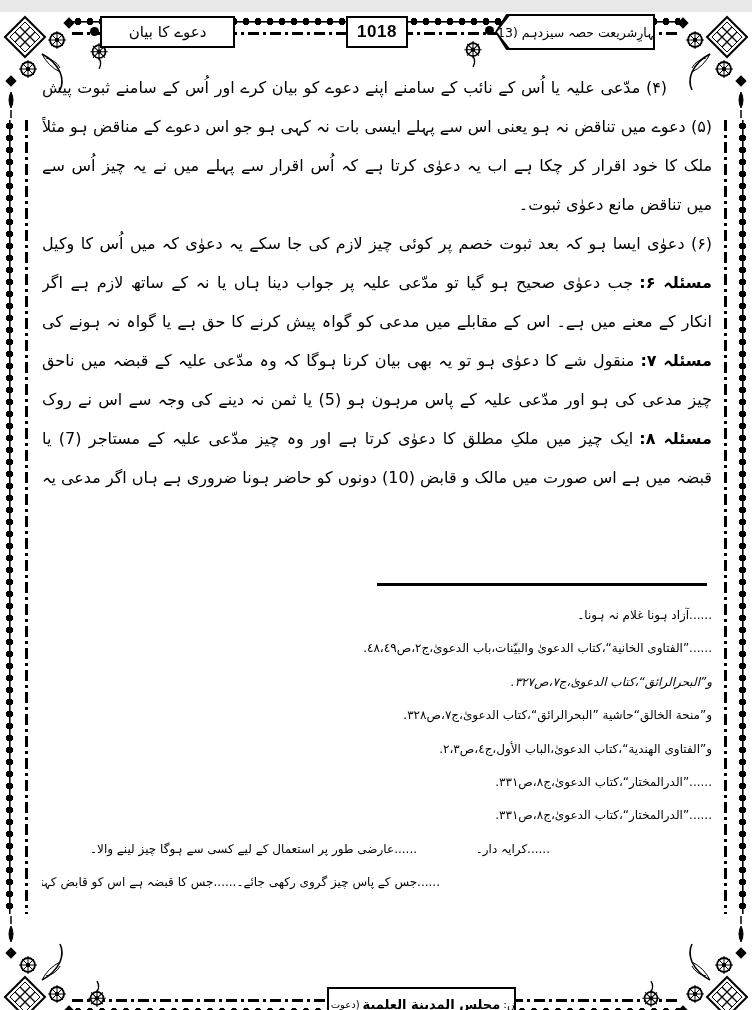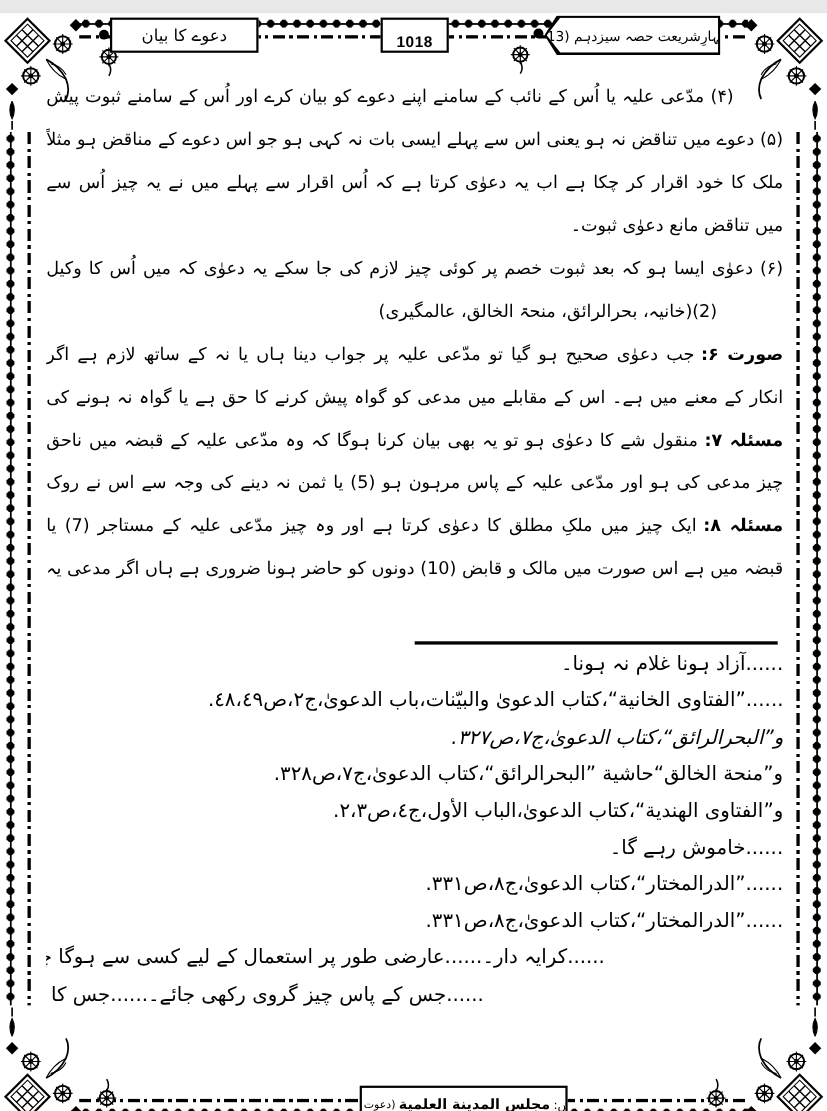--- a/index.html
+++ b/index.html
@@ -24,35 +24,35 @@
   .corner.tl{left:2px;top:2px;}
   .corner.tr{right:2px;top:2px;transform:scaleX(-1);}
   .corner.bl{left:2px;bottom:2px;transform:scaleY(-1);}
   .corner.br{right:2px;bottom:2px;transform:scale(-1,-1);}
   .flower{position:absolute;width:22px;height:28px;}
   .dot{position:absolute;width:9px;height:9px;border-radius:50%;background:#000;}
   
   .hbox{position:absolute;background:#fff;border:2px solid #000;display:flex;align-items:center;justify-content:center;z-index:6;}
   .chapter-box{left:100px;top:4px;width:131px;height:28px;font-size:15px;}
   .pageno-box{left:346px;top:4px;width:58px;height:28px;
-    font-family:"Liberation Sans","DejaVu Sans",sans-serif;font-weight:bold;font-size:14px;letter-spacing:.5px;direction:ltr;align-items:flex-end;}
+    font-family:"Liberation Sans","DejaVu Sans",sans-serif;font-weight:bold;font-size:17px;letter-spacing:.5px;direction:ltr;}
   .title-outer{position:absolute;left:495px;top:2px;width:160px;height:36px;z-index:6;
     background:#000;clip-path:polygon(0 50%,7% 0,100% 0,100% 100%,7% 100%);}
   .title-inner{position:absolute;left:2px;top:2px;right:2px;bottom:2px;background:#fff;
     clip-path:polygon(0 50%,8% 0,100% 0,100% 100%,8% 100%);
     display:flex;align-items:center;justify-content:center;font-size:12.5px;white-space:nowrap;}
   
   .body-text{position:absolute;left:42px;right:40px;top:56px;direction:rtl;overflow:hidden;}
   .bline{height:39px;line-height:39px;font-size:16px;white-space:nowrap;overflow:hidden;}
   .bline.j{text-align:justify;text-align-last:justify;white-space:normal;height:39px;}
   .bline.end{text-align:right;}
   .msla{font-weight:bold;padding-left:6px;}
   
   .fn-sep{position:absolute;top:571px;left:377px;width:330px;height:2.5px;background:#000;}
-  .footnotes{position:absolute;left:42px;right:40px;top:575px;direction:rtl;font-size:18px;}
+  .footnotes{position:absolute;left:42px;right:40px;top:587px;direction:rtl;font-size:12px;}
   .fnline{height:33.4px;line-height:33.4px;text-align:right;white-space:nowrap;overflow:hidden;}
   .fnrow{height:33.4px;line-height:33.4px;display:flex;justify-content:space-between;white-space:nowrap;overflow:hidden;}
   
   .footer-box{position:absolute;left:327px;top:975px;width:185px;height:30px;background:#fff;border:2px solid #000;
     z-index:6;display:flex;align-items:center;justify-content:center;gap:3px;white-space:nowrap;overflow:hidden;}
   .footer-label{font-size:11px;}
   .footer-name{font-size:13px;font-weight:bold;}
   .footer-paren{font-size:10px;}
 </style>
 </head>
@@ -194,38 +194,36 @@
   <div class="title-outer">
     <div class="title-inner">بہارِشریعت حصہ سیزدہم (13)</div>
   </div>
 
   <div class="body-text">
     <div class="bline j" style="padding-right:45px;">(۴) مدّعی علیہ یا اُس کے نائب کے سامنے اپنے دعوے کو بیان کرے اور اُس کے سامنے ثبوت پیش کرے۔</div>
     <div class="bline j">(۵) دعوے میں تناقض نہ ہو یعنی اس سے پہلے ایسی بات نہ کہی ہو جو اس دعوے کے مناقض ہو مثلاً پہلے مدّعی علیہ کی</div>
     <div class="bline j">ملک کا خود اقرار کر چکا ہے اب یہ دعوٰی کرتا ہے کہ اُس اقرار سے پہلے میں نے یہ چیز اُس سے خرید لی ہے۔ نسب اور حریت (1)</div>
     <div class="bline end">میں تناقض مانع دعوٰی ثبوت۔</div>
     <div class="bline j">(۶) دعوٰی ایسا ہو کہ بعد ثبوت خصم پر کوئی چیز لازم کی جا سکے یہ دعوٰی کہ میں اُس کا وکیل ہوں بیکار ہے۔</div>
-    <div class="bline end" style="padding-right:60px;">(2)(خانیہ، بحرالرائق، منحۃ الخالق، عالمگیری)</div>
-    <div class="bline j"><span class="msla">صورت ۶:</span><span>جب دعوٰی صحیح ہو گیا تو مدّعی علیہ پر جواب دینا ہاں یا نہ کے ساتھ لازم ہے اگر سکوت کرے گا (3) تو یہ بھی</span></div>
+    <div class="bline j"><span class="msla">مسئلہ ۶:</span><span>جب دعوٰی صحیح ہو گیا تو مدّعی علیہ پر جواب دینا ہاں یا نہ کے ساتھ لازم ہے اگر سکوت کرے گا (3) تو یہ بھی</span></div>
     <div class="bline j">انکار کے معنے میں ہے۔ اس کے مقابلے میں مدعی کو گواہ پیش کرنے کا حق ہے یا گواہ نہ ہونے کی صورت میں مدّعی علیہ پر حلف</div>
     <div class="bline j"><span class="msla">مسئلہ ۷:</span><span>منقول شے کا دعوٰی ہو تو یہ بھی بیان کرنا ہوگا کہ وہ مدّعی علیہ کے قبضہ میں ناحق طور پر ہے کیونکہ ہو سکتا ہے کہ</span></div>
     <div class="bline j">چیز مدعی کی ہو اور مدّعی علیہ کے پاس مرہون ہو (5) یا ثمن نہ دینے کی وجہ سے اس نے روک رکھی ہو۔ (6)(درمختار)</div>
     <div class="bline j"><span class="msla">مسئلہ ۸:</span><span>ایک چیز میں ملکِ مطلق کا دعوٰی کرتا ہے اور وہ چیز مدّعی علیہ کے مستاجر (7) یا مستعیر (8) یا مرتہن (9) کے</span></div>
     <div class="bline j">قبضہ میں ہے اس صورت میں مالک و قابض (10) دونوں کو حاضر ہونا ضروری ہے ہاں اگر مدعی یہ کہتا ہے کہ مالک کے اجارہ پر</div>
   </div>
 
   <div class="fn-sep"></div>
 
   <div class="footnotes">
     <div class="fnline" style="padding-left:99px;">......آزاد ہونا غلام نہ ہونا۔</div>
-    <div class="fnline" style="padding-left:162px;text-align:center;">......”الفتاوی الخانیة“،کتاب الدعویٰ والبیّنات،باب الدعویٰ،ج٢،ص٤٨،٤٩.</div>
+    <div class="fnline" style="padding-left:162px;">......”الفتاوی الخانیة“،کتاب الدعویٰ والبیّنات،باب الدعویٰ،ج٢،ص٤٨،٤٩.</div>
     <div class="fnline" style="padding-left:302px;font-style:italic;">و”البحرالرائق“،کتاب الدعویٰ،ج٧،ص٣٢٧.</div>
     <div class="fnline" style="padding-left:247px;">و”منحة الخالق“حاشیة ”البحرالرائق“،کتاب الدعویٰ،ج٧،ص٣٢٨.</div>
     <div class="fnline" style="padding-left:225px;">و”الفتاوی الهندیة“،کتاب الدعویٰ،الباب الأول،ج٤،ص٢،٣.</div>
-    <div class="fnline" style="padding-left:189px;">......خاموش رہے گا۔</div>
     <div class="fnline" style="padding-left:272px;">......”الدرالمختار“،کتاب الدعویٰ،ج٨،ص٣٣١.</div>
     <div class="fnline" style="padding-left:272px;">......”الدرالمختار“،کتاب الدعویٰ،ج٨،ص٣٣١.</div>
     <div class="fnrow" style="padding-right:162px;padding-left:48px;">
       <span>......کرایہ دار۔</span>
       <span>......عارضی طور پر استعمال کے لیے کسی سے ہوگا چیز لینے والا۔</span>
     </div>
     <div class="fnrow" style="padding-right:272px;padding-left:23px;">
       <span>......جس کے پاس چیز گروی رکھی جائے۔</span>
       <span>......جس کا قبضہ ہے اس کو قابض کہتے ہیں۔</span>
     </div>

